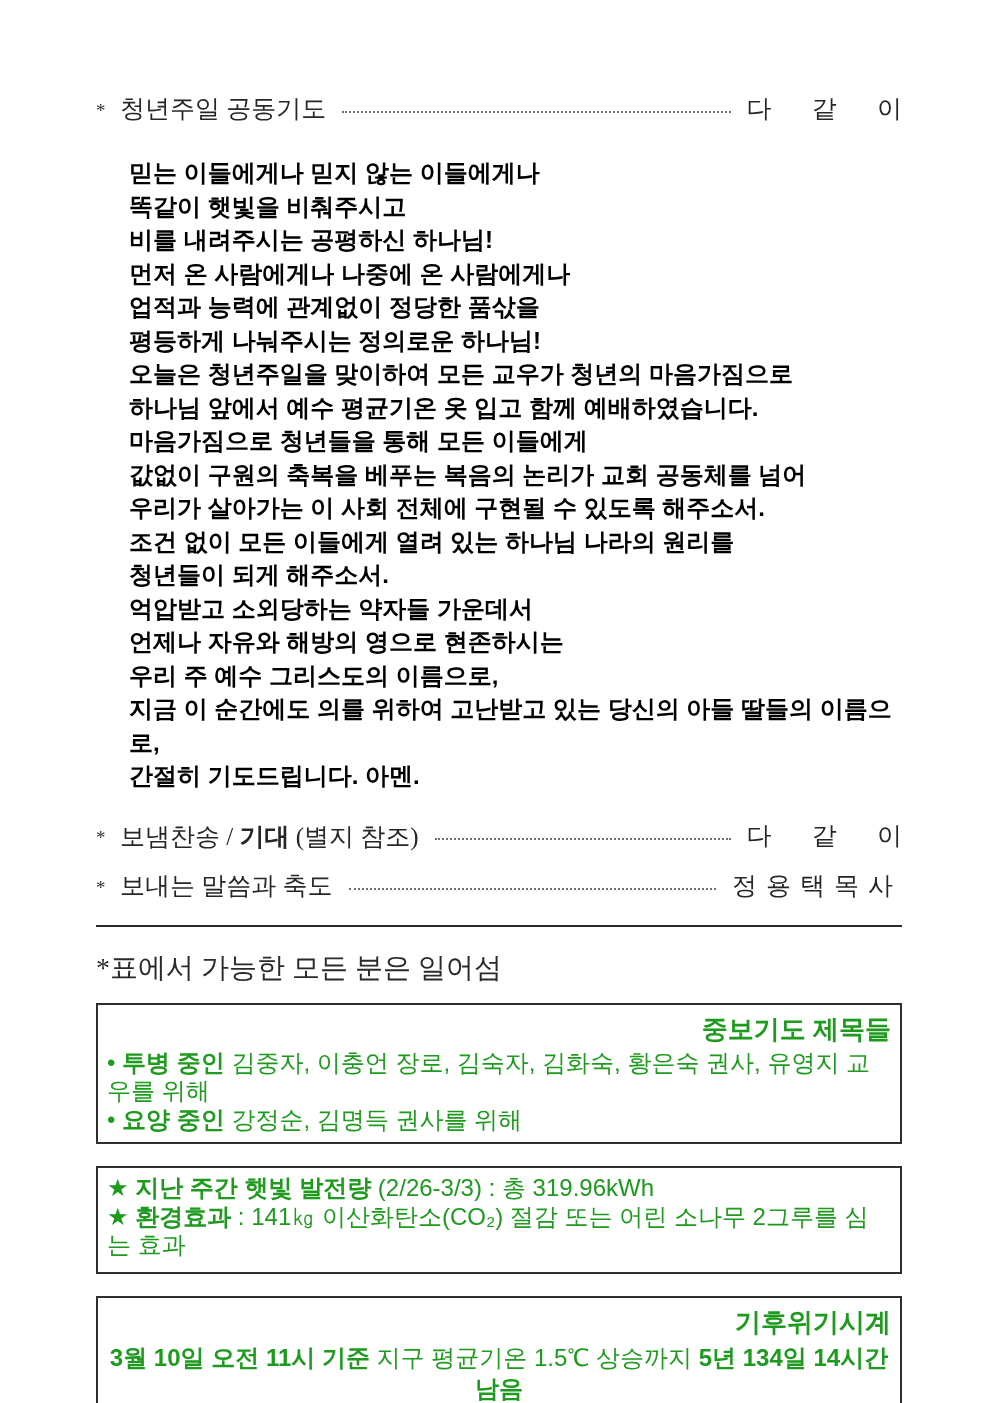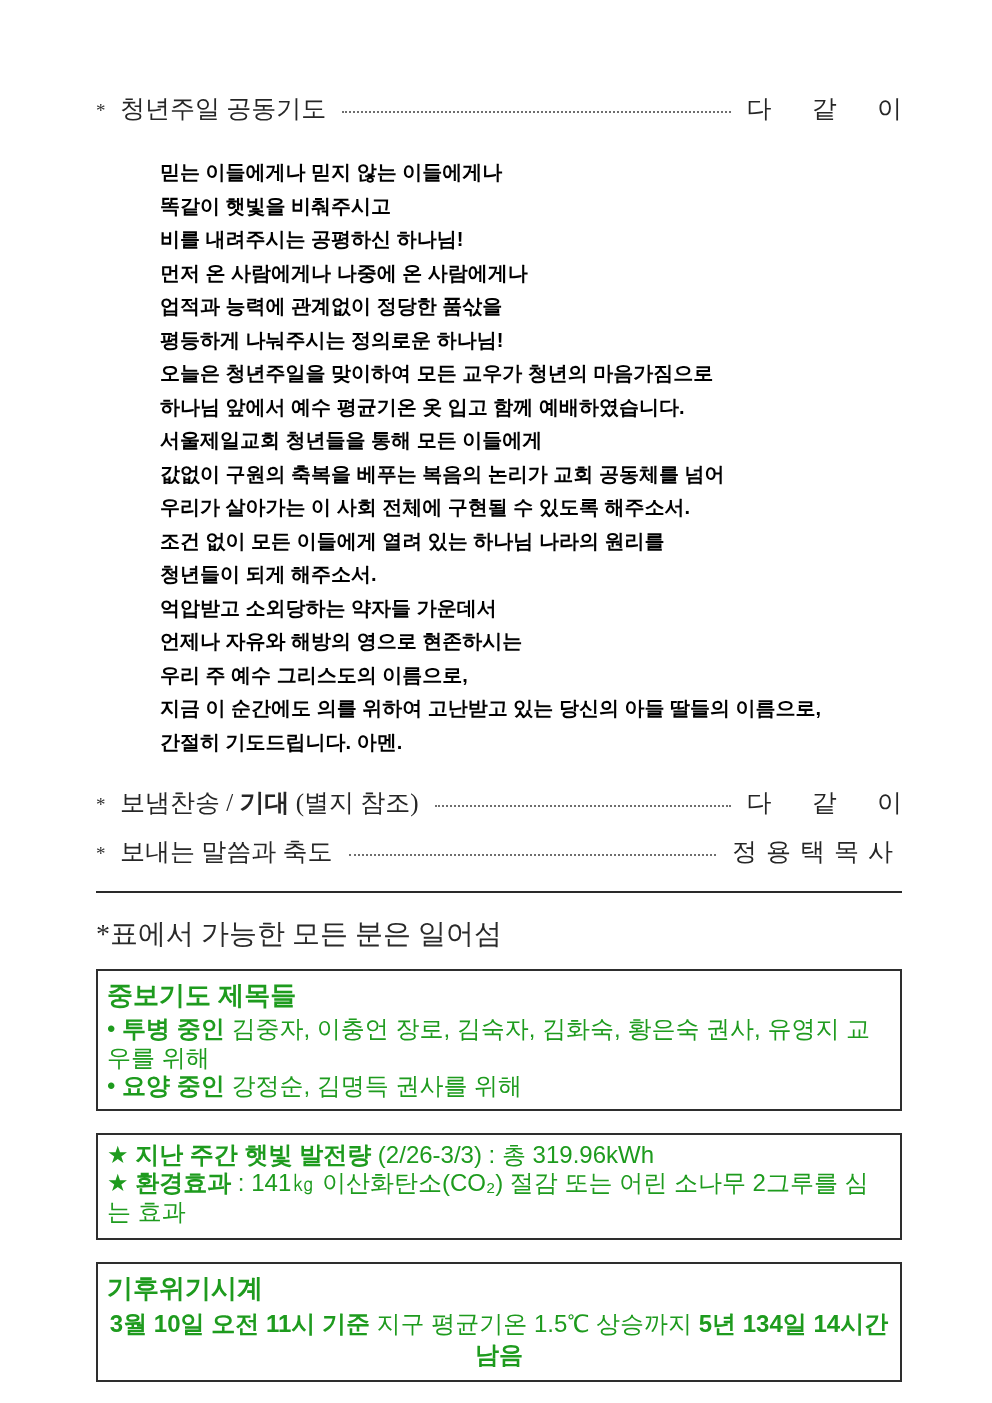--- a/index.html
+++ b/index.html
@@ -16,45 +16,45 @@
   
   .order-line { display:flex; align-items:center; font-size:25px; line-height:34px; color:#262626; }
   .order-line .marker { width:24px; font-size:19px; transform:translateY(2px); color:#333; }
   .order-line .leader { flex:1; border-bottom:2px dotted #6e6e6e; margin:0 16px; transform:translateY(3px); }
   .order-line .right { white-space:pre; word-spacing:34px; }
   .order-line .right.spaced { word-spacing:0; letter-spacing:9px; }
   .gothic-bold { font-family:"Liberation Sans", sans-serif; font-weight:bold;margin-top:13px; }
 
   
   .prayer {
-    margin:30px 0 26px 64px;
+    margin:30px 0 26px 33px;
     font-family:"Liberation Sans", sans-serif;
     font-weight:bold;
-    font-size:20px;
+    font-size:24px;
     line-height:33.5px;
     color:#000000;
   }
 
   .order-line.second { margin-top:0; }
   .order-line.third { margin-top:15px; }
 
   
   .rule { border:none; border-top:2px solid #2a2a2a; margin:22px 0 0 0; }
   .footnote { font-size:28px; color:#2a2a2a; margin-top:28px; line-height:26px; }
 
   
   .gbox {
     border:2px solid #2e2e2e;
     color:#1e9b1e;
     font-family:"Liberation Sans", sans-serif;
     padding:6px 9px 8px 9px;
     margin-top:22px;
   }
   .gbox .box-title {
-    text-align:left;
+    text-align:right;
     font-weight:bold;
     font-size:26px;
     line-height:32px;
     margin:2px 0 4px 0;
   }
   .gbox .box-line { font-size:24px; line-height:28.5px; }
   .gbox .box-line .b { font-weight:bold; }
   .gbox.center-lines .box-line { text-align:center; font-size:24px; line-height:31px; }
   .gbox.solar { padding-bottom:12px; }
   .gbox.climate { padding-bottom:10px; }
@@ -74,21 +74,21 @@
 
     <div class="prayer">
         <div>믿는 이들에게나 믿지 않는 이들에게나</div>
         <div>똑같이 햇빛을 비춰주시고</div>
         <div>비를 내려주시는 공평하신 하나님!</div>
         <div>먼저 온 사람에게나 나중에 온 사람에게나</div>
         <div>업적과 능력에 관계없이 정당한 품삯을</div>
         <div>평등하게 나눠주시는 정의로운 하나님!</div>
         <div>오늘은 청년주일을 맞이하여 모든 교우가 청년의 마음가짐으로</div>
         <div>하나님 앞에서 예수 평균기온 옷 입고 함께 예배하였습니다.</div>
-        <div>서울제일교회 청년들을 통해 모든 이들에게</div>
+        <div>마음가짐으로 청년들을 통해 모든 이들에게</div>
         <div>값없이 구원의 축복을 베푸는 복음의 논리가 교회 공동체를 넘어</div>
         <div>우리가 살아가는 이 사회 전체에 구현될 수 있도록 해주소서.</div>
         <div>조건 없이 모든 이들에게 열려 있는 하나님 나라의 원리를</div>
         <div>청년들이 되게 해주소서.</div>
         <div>억압받고 소외당하는 약자들 가운데서</div>
         <div>언제나 자유와 해방의 영으로 현존하시는</div>
         <div>우리 주 예수 그리스도의 이름으로,</div>
         <div>지금 이 순간에도 의를 위하여 고난받고 있는 당신의 아들 딸들의 이름으로,</div>
         <div>간절히 기도드립니다. 아멘.</div>
       </div>

